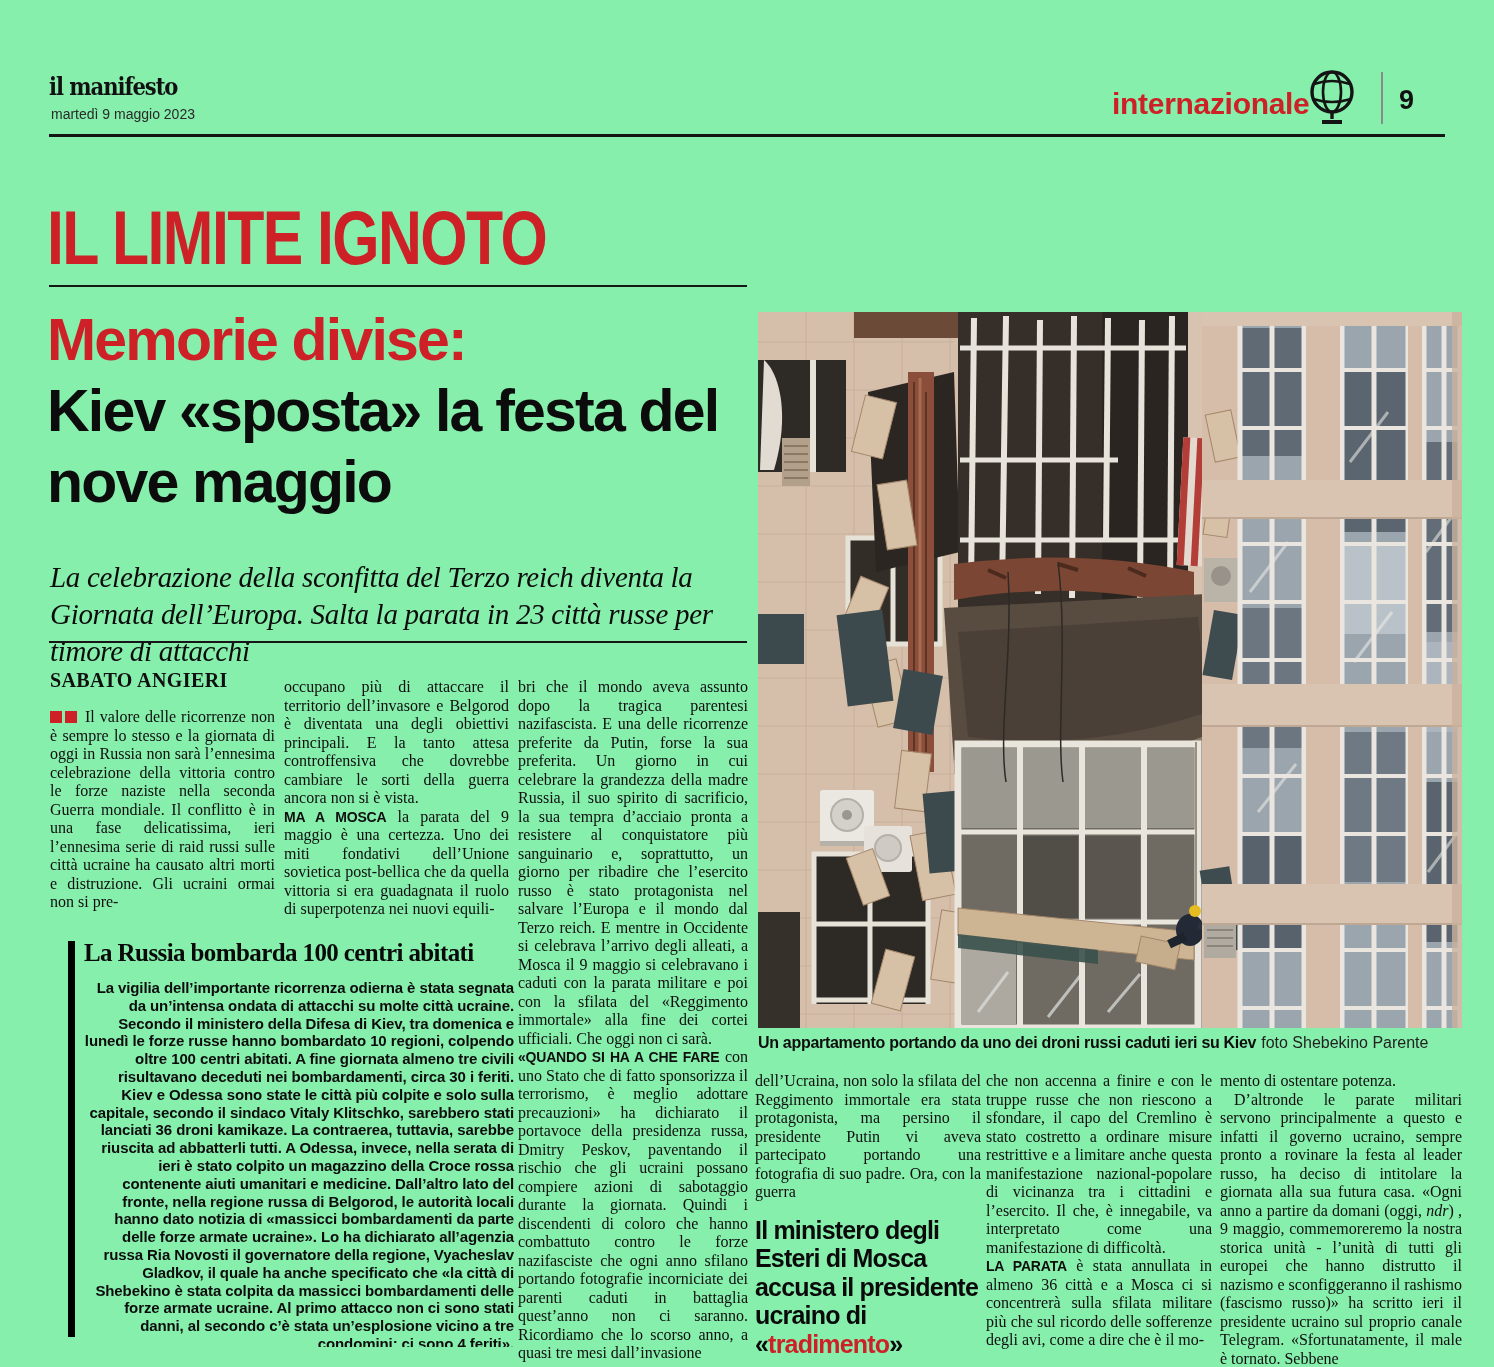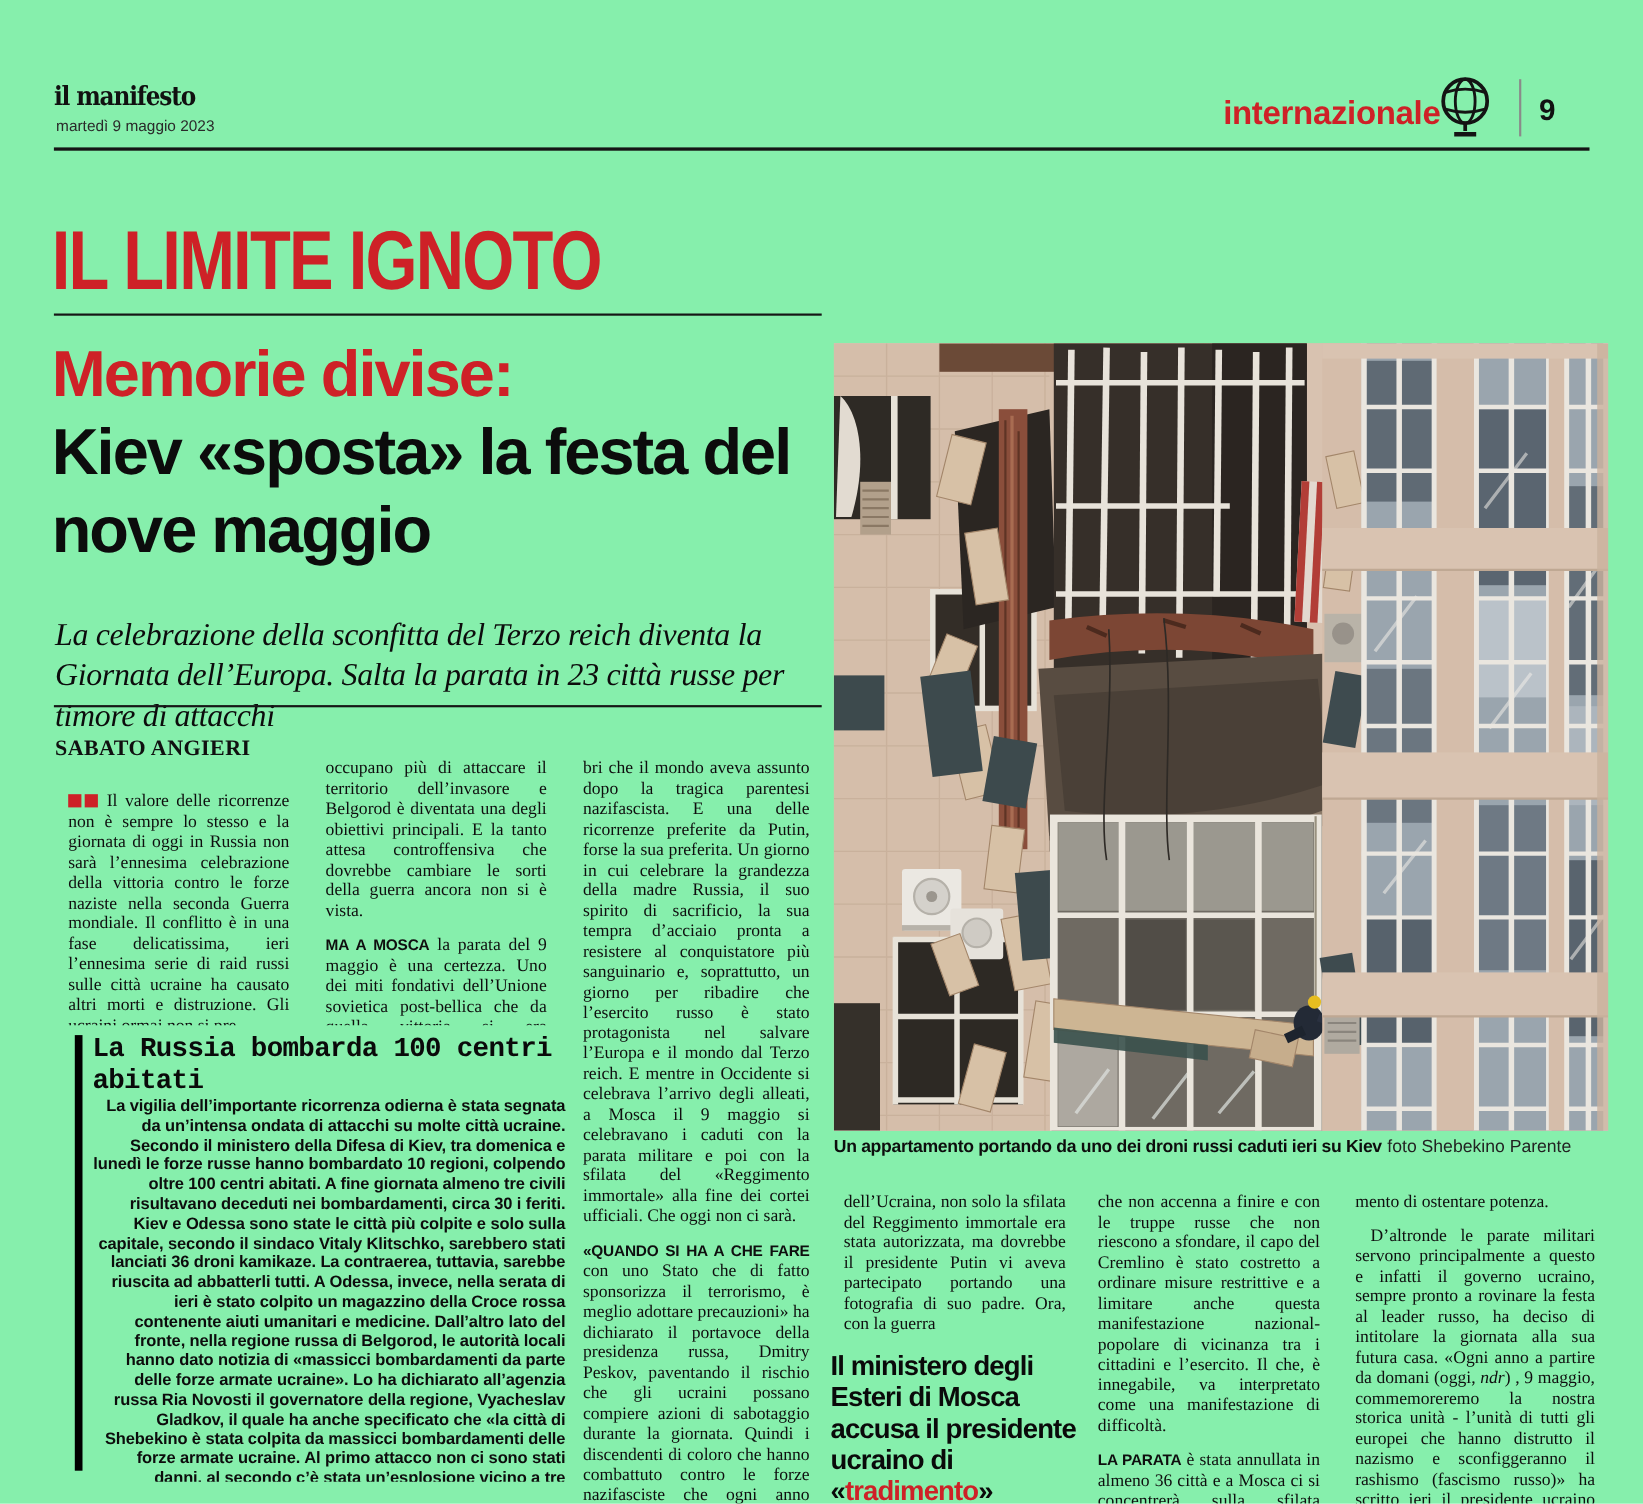--- a/index.html
+++ b/index.html
@@ -28,34 +28,34 @@
   .headline{left:47px;top:305px;width:715px;margin:0;font-family:"Liberation Sans",sans-serif;
             font-weight:700;font-size:59px;line-height:71px;letter-spacing:-1.8px;color:#0c0c0c;}
   .hl-red{display:block;color:var(--accent);}
   .standfirst{left:50px;top:559px;width:700px;font-size:29px;line-height:37px;font-style:italic;
               letter-spacing:-0.3px;color:#0c0c0c;}
   .standfirst-rule{left:49px;top:641px;width:698px;height:2px;background:#161616;}
   .byline{left:50px;top:669px;font-weight:700;font-size:20px;letter-spacing:.4px;}
 
   
   .bodycol{overflow:hidden;font-size:16px;line-height:18.5px;text-align:justify;color:#0e0e0e;}
-  .bodycol p{margin:12px;}
+  .bodycol p{margin:0;}
   .lead{font-family:"Liberation Sans",sans-serif;font-weight:700;font-size:14px;letter-spacing:-0.2px;}
   .indent{text-indent:14px;}
   .col1{left:50px;top:708px;width:225px;height:224px;}
   .col2{left:284px;top:678px;width:225px;height:254px;}
   .col3{left:518px;top:678px;width:230px;height:689px;}
   .sq{display:inline-block;width:12px;height:12px;background:var(--accent);margin-right:3px;vertical-align:-1px;}
   .sq2{margin-right:8px;}
 
   
   .infobox{left:50px;top:933px;width:466px;height:414px;overflow:hidden;}
   .infobox-bar{position:absolute;left:18px;top:8px;width:7px;height:396px;background:#000;}
   .infobox-inner{margin-left:34px;width:430px;}
-  .infobox-title{margin:6px 0 0 0;font-family:Liberation Mono, monospace;font-weight:800;
+  .infobox-title{margin:6px 0 12px 0;font-family:Liberation Serif, serif;font-weight:800;
                  font-size:25px;letter-spacing:-0.6px;color:#0a0a0a;}
   .infobox-body{margin:0;font-family:"Liberation Sans",sans-serif;font-weight:700;font-size:15px;
                 line-height:17.8px;letter-spacing:-0.1px;color:#0c0c0c;text-align:right;}
 
   
   .photo{left:758px;top:312px;width:704px;height:716px;overflow:hidden;background:#d8c2b0;}
   .caption{left:758px;top:1034px;width:704px;font-family:"Liberation Sans",sans-serif;font-size:16px;color:#0d0d0d;}
   .caption .cap-b{font-weight:700;letter-spacing:-0.3px;}
   .caption .cap-c{font-weight:400;color:#222;margin-left:5px;}
 
@@ -252,21 +252,21 @@
       </g>
       <path d="M444 206H704M444 414H704M444 612H704" stroke="#bfa893" stroke-width="2"></path>
       <rect x="694" y="0" width="10" height="716" fill="#c9b19d" opacity=".8"></rect>
 
       <path d="M250 260 C255 340 240 420 248 470 M300 250 C310 330 298 420 305 470" stroke="#2e2a26" stroke-width="1.5" fill="none"></path>
     </svg>
   </div>
   <div class="abs caption"><span class="cap-b">Un appartamento portando da uno dei droni russi caduti ieri su Kiev</span><span class="cap-c">foto Shebekino Parente</span></div>
 
   <div class="abs bodycol bcol1">
-    <p>dell’Ucraina, non solo la sfilata del Reggimento immortale era stata autorizzata, ma dovrebbe il presidente Putin vi aveva partecipato portando una fotografia di suo padre. Ora, con la guerra</p>
+    <p>dell’Ucraina, non solo la sfilata del Reggimento immortale era stata protagonista, ma persino il presidente Putin vi aveva partecipato portando una fotografia di suo padre. Ora, con la guerra</p>
     <div class="pullquote"><span>Il ministero degli Esteri di Mosca accusa il presidente ucraino di «</span><span class="pq-hl">tradimento</span><span>»</span></div>
   </div>
   <div class="abs bodycol bcol2">
     <p>che non accenna a finire e con le truppe russe che non riescono a sfondare, il capo del Cremlino è stato costretto a ordinare misure restrittive e a limitare anche questa manifestazione nazional-popolare di vicinanza tra i cittadini e l’esercito. Il che, è innegabile, va interpretato come una manifestazione di difficoltà.</p>
     <p><strong class="lead">LA PARATA</strong><span> è stata annullata in almeno 36 città e a Mosca ci si concentrerà sulla sfilata militare più che sul ricordo delle sofferenze degli avi, come a dire che è il mo-</span></p>
   </div>
   <div class="abs bodycol bcol3">
     <p>mento di ostentare potenza.</p>
     <p class="indent"><span>D’altronde le parate militari servono principalmente a questo e infatti il governo ucraino, sempre pronto a rovinare la festa al leader russo, ha deciso di intitolare la giornata alla sua futura casa. «Ogni anno a partire da domani (oggi, </span><i>ndr</i><span>) , 9 maggio, commemoreremo la nostra storica unità - l’unità di tutti gli europei che hanno distrutto il nazismo e sconfiggeranno il rashismo (fascismo russo)» ha scritto ieri il presidente ucraino sul proprio canale Telegram. «Sfortunatamente, il male è tornato. Sebbene</span></p>
   </div>

